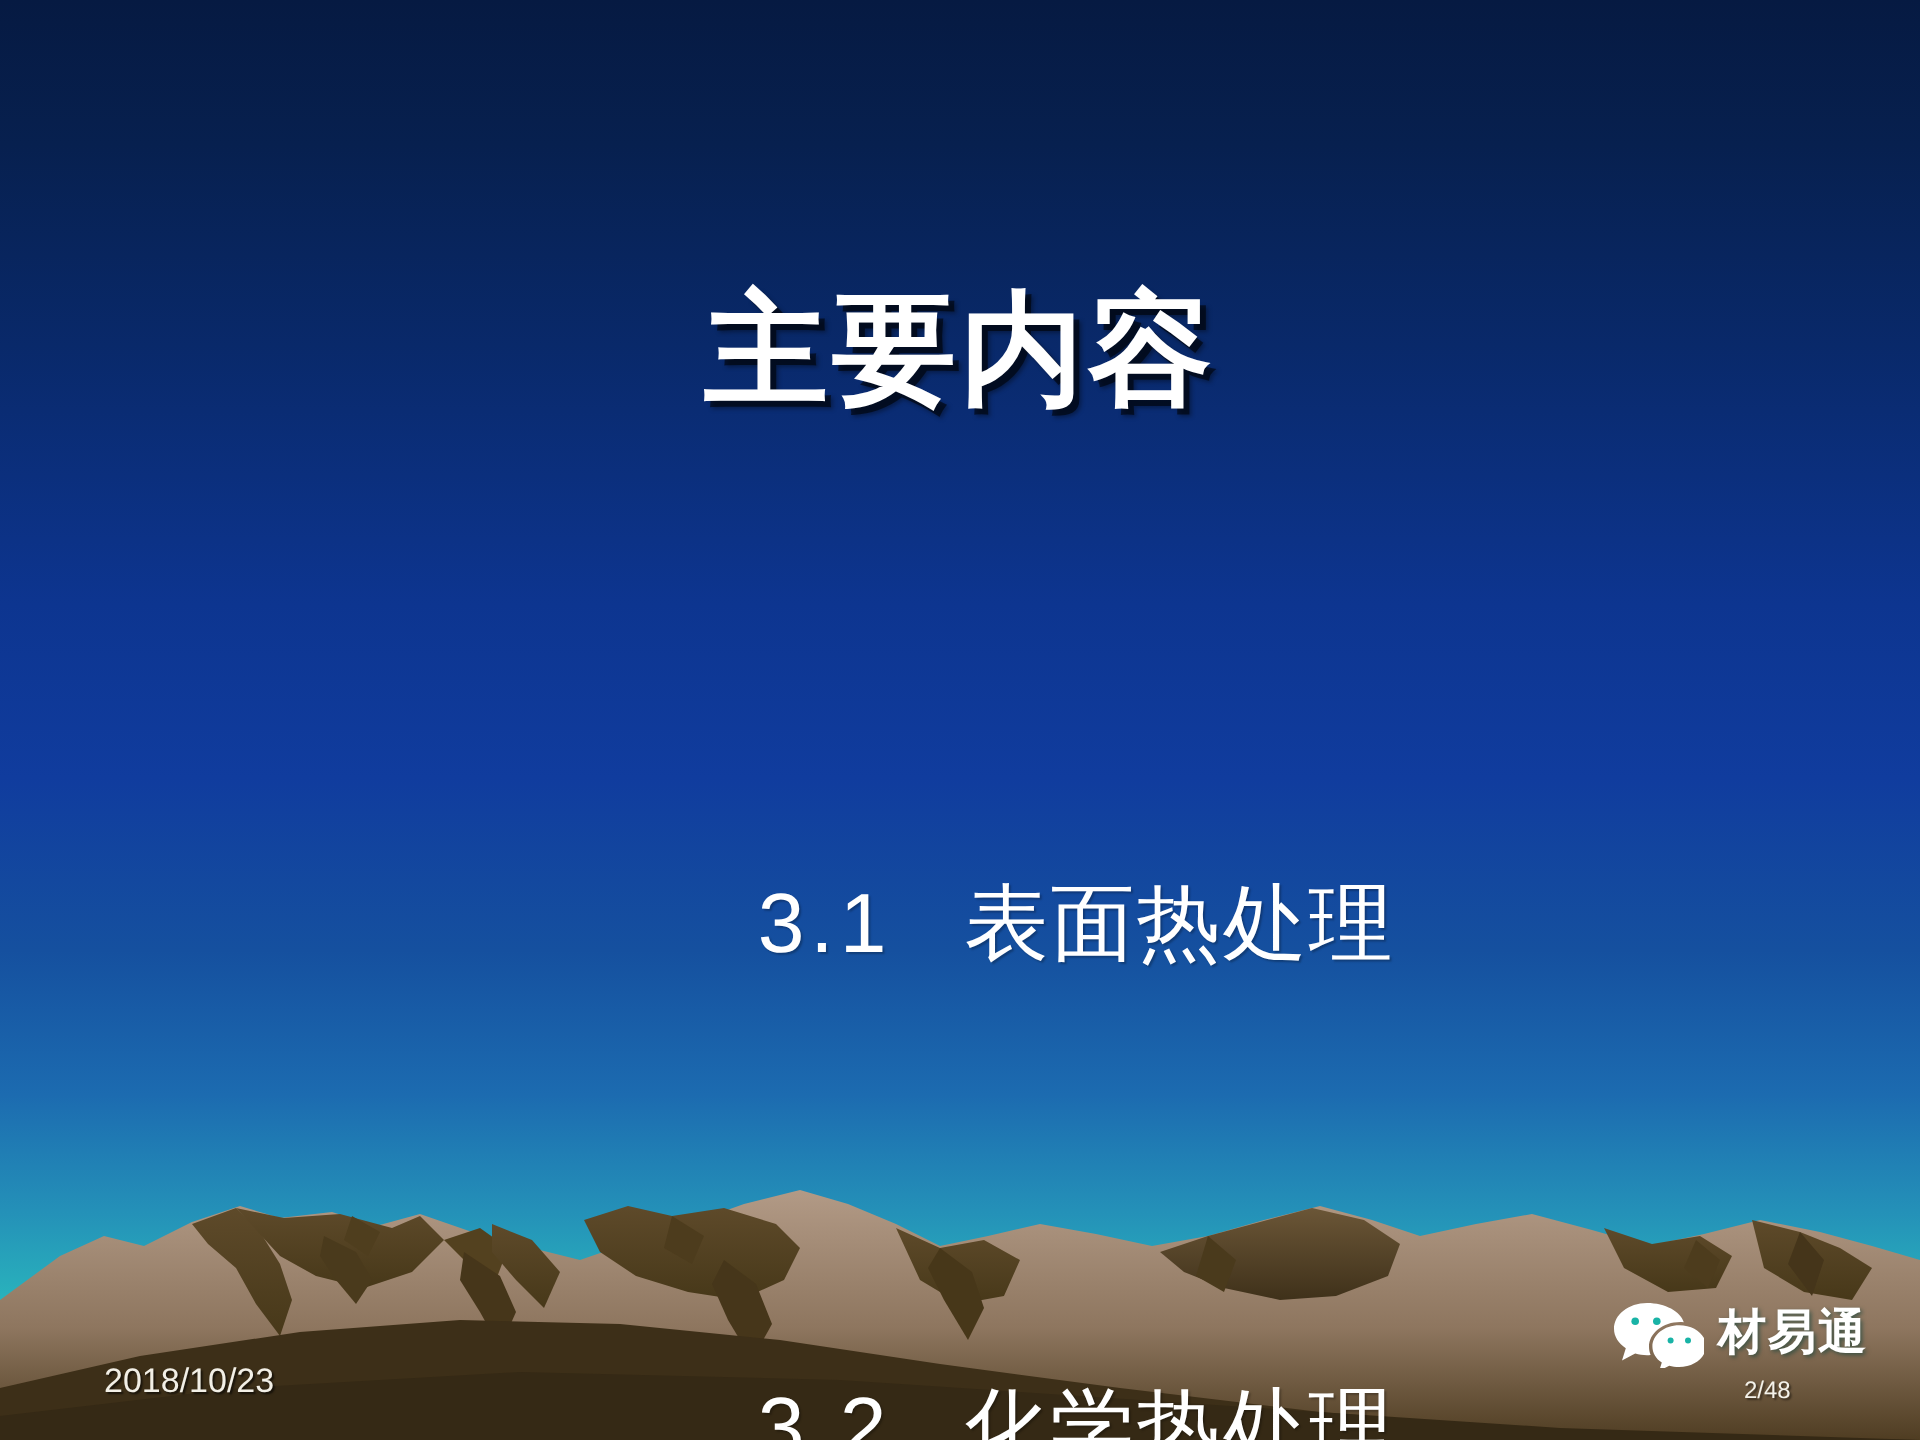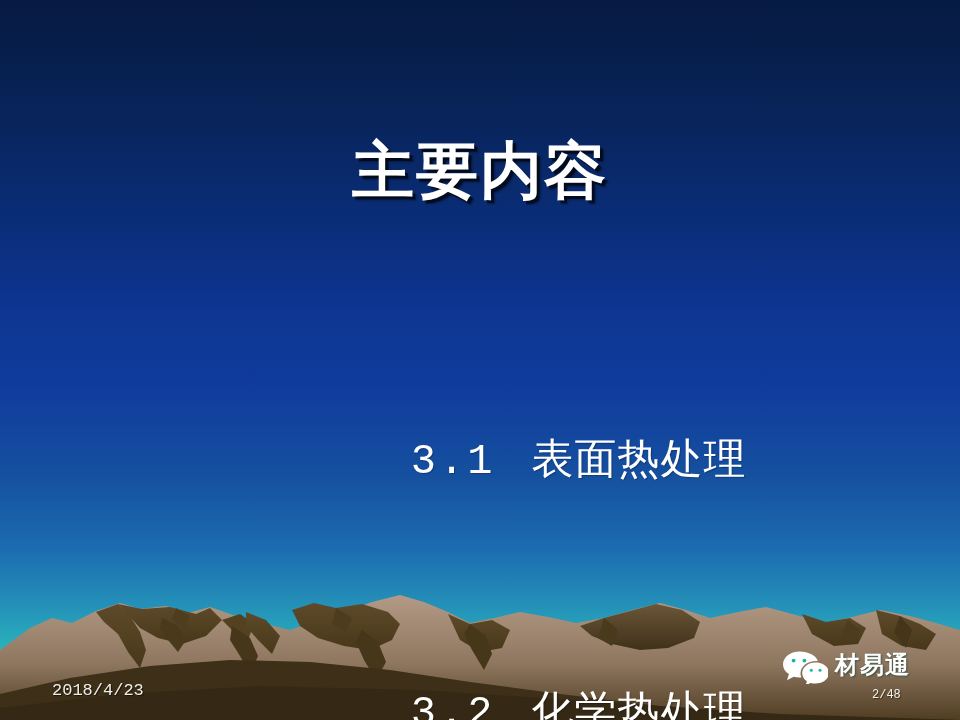--- a/index.html
+++ b/index.html
@@ -5,21 +5,21 @@
   html, body {
     margin: 0;
     padding: 0;
     background: #000;
   }
   #slide {
     position: relative;
     width: 960px;
     height: 720px;
     overflow: hidden;
-    font-family: Liberation Mono, monospace;
+    font-family: Liberation Sans, sans-serif;
     
     background: linear-gradient(to bottom,
         #061a42 0%,
         #07204f 10%,
         #09296a 24%,
         #0d3590 42%,
         #103c9e 54%,
         #15509f 66%,
         #1c6bb0 76%,
         #2490b8 84%,
@@ -114,21 +114,21 @@
     color: #f4f2ea;
     font-size: 12px;
     line-height: 22px;
     text-shadow: 1px 1px 1px rgba(0,0,0,0.45);
     white-space: nowrap;
   }
 
   
   #watermark {
     position: absolute;
-    left: 782px;
+    left: 806px;
     top: 650px;
     display: flex;
     align-items: center;
     gap: 7px;
   }
   #wechat-icon {
     display: block;
   }
   #watermark-label {
     color: #ffffff;
@@ -209,21 +209,21 @@
 
   <div id="body">
     <div class="body-line">
       <span class="num">3.1</span><span class="gap"></span><span class="txt">表面热处理</span>
     </div>
     <div class="body-line">
       <span class="num">3.2</span><span class="gap"></span><span class="txt">化学热处理</span>
     </div>
   </div>
 
-  <div id="footer-date">2018/4/23</div>
+  <div id="footer-date">2018/10/23</div>
 
   <div id="watermark">
     <svg id="wechat-icon" width="46" height="34" viewBox="0 0 46 34" xmlns="http://www.w3.org/2000/svg">
 
       <path d="M17.5 1.5 C8.2 1.5 1 7.4 1 14.4 c0 3.9 2.3 7.4 5.9 9.7
                L5 30.2 l6.6 -3.4 c1.9 .5 3.9 .8 5.9 .8
                c.6 0 1.2 0 1.8 -.1 c-.5 -1.3 -.8 -2.7 -.8 -4.1
                c0 -6.9 7 -12.4 15.6 -12.4 c.6 0 1.2 0 1.8 .1
                C34.3 5.8 26.7 1.5 17.5 1.5 Z" fill="#ffffff"></path>
       <circle cx="11.6" cy="10.6" r="1.9" fill="#19b3a6"></circle>

